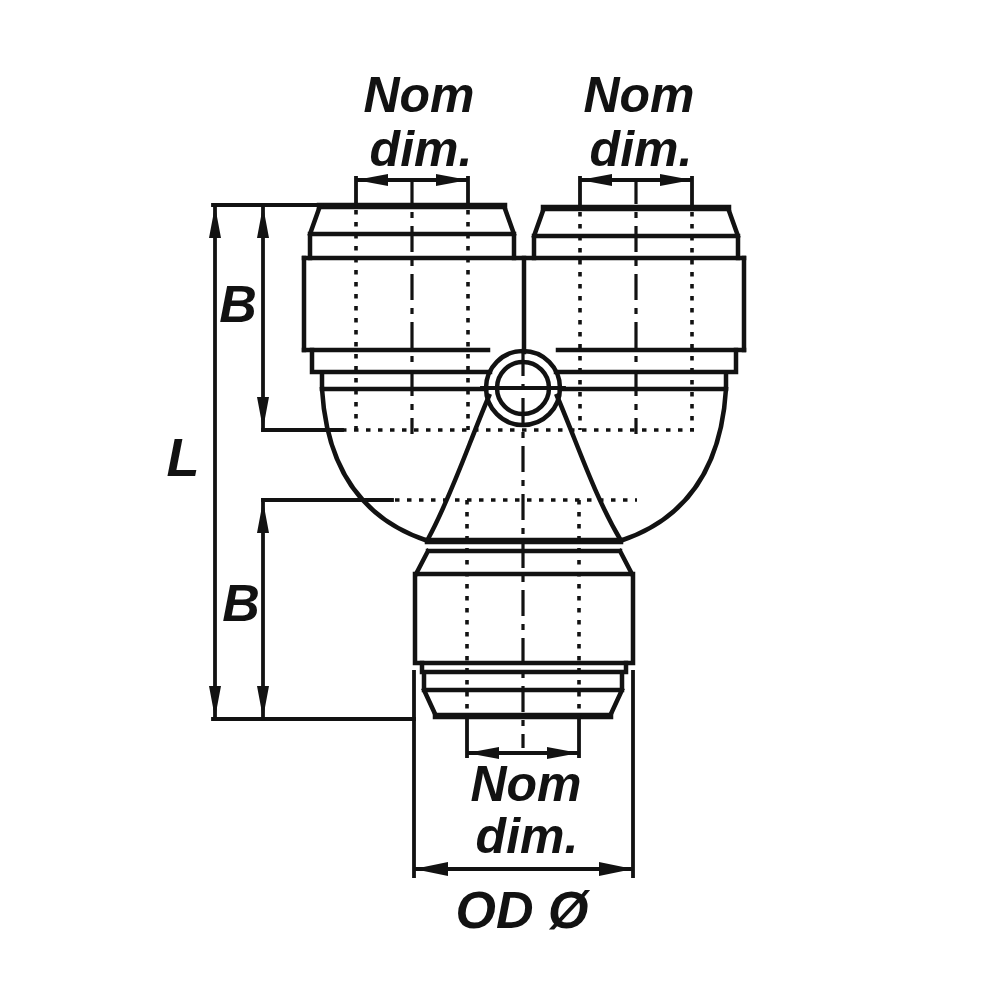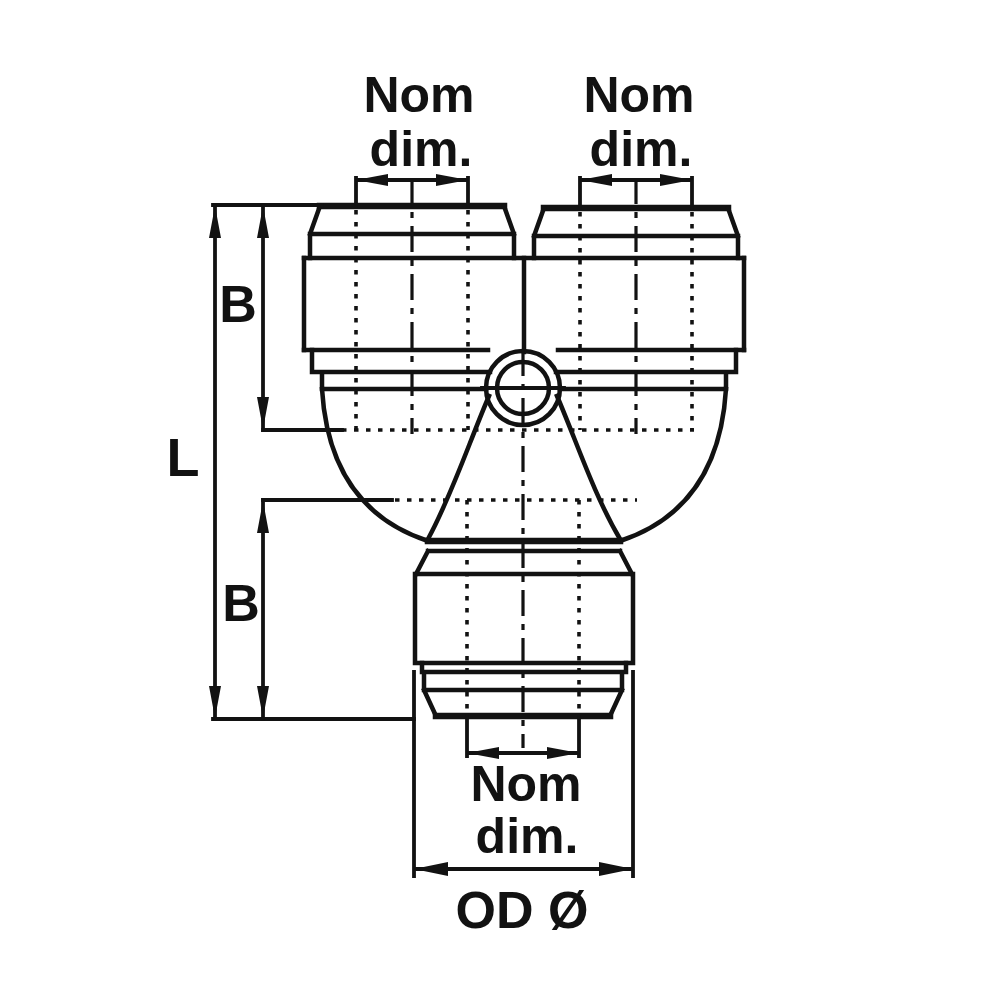--- a/index.html
+++ b/index.html
@@ -1,18 +1,18 @@
 <!DOCTYPE html>
 <html><head>
 <meta charset="utf-8">
 <style>
   html, body { margin: 0; padding: 0; background: #ffffff; }
   .stage {
     width: 1000px; height: 1000px; position: relative;
-    background: #ffffff; overflow: hidden;
+    background: #ffffff; overflow: hidden; font-style: italic;
   }
   svg { display: block; }
   .obj   { stroke: #121212; stroke-width: 4.5; fill: none; stroke-linecap: square; stroke-linejoin: miter; }
   .objthick { stroke: #121212; stroke-width: 6.5; fill: none; stroke-linecap: square; }
   .dim   { stroke: #121212; stroke-width: 3.8; fill: none; stroke-linecap: square; }
   .hid   { stroke: #121212; stroke-width: 3.6; fill: none; stroke-dasharray: 4.5 7.5; stroke-linecap: butt; }
   .cl    { stroke: #121212; stroke-width: 3.2; fill: none; stroke-dasharray: 26 8 6 8; stroke-linecap: butt; }
   .ah    { fill: #121212; stroke: none; }
   text {
     font-family: "Liberation Sans", "DejaVu Sans", sans-serif;

